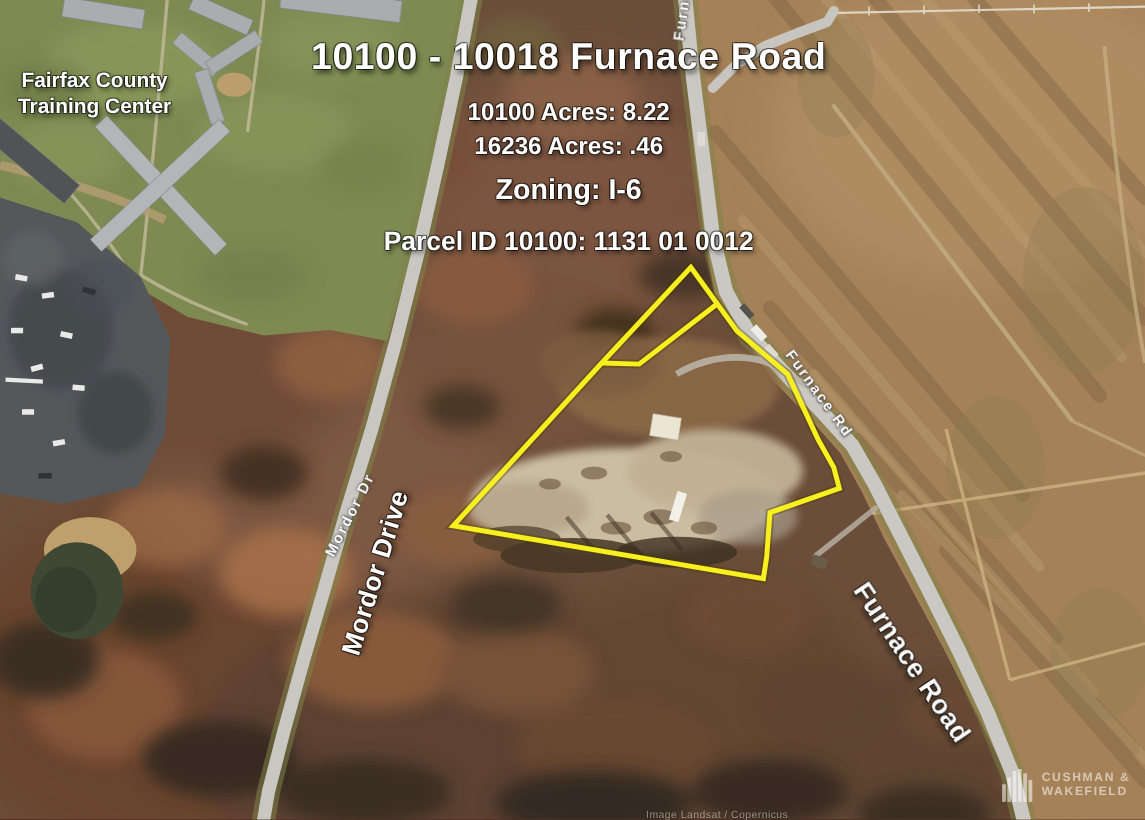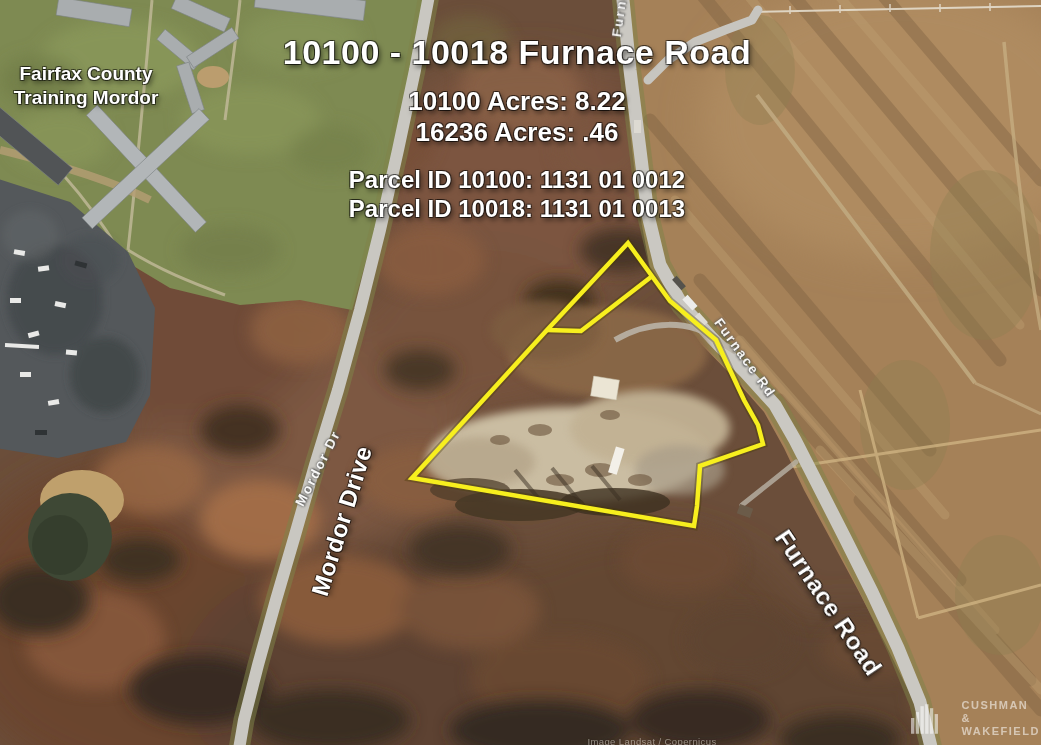--- a/index.html
+++ b/index.html
@@ -9,34 +9,34 @@
   }
   .bg-svg { position:absolute; left:0; top:0; width:1041px; height:745px; }
   .lbl {
     position:absolute; color:#ffffff; font-weight:bold; white-space:nowrap;
     text-shadow:-1px -1px 0 rgba(0,0,0,.45), 1px -1px 0 rgba(0,0,0,.45),
                 -1px 1px 0 rgba(0,0,0,.45), 1px 1px 0 rgba(0,0,0,.45),
                 2px 3px 5px rgba(0,0,0,.55);
   }
   .header-block { position:absolute; left:517px; top:33px; transform:translateX(-50%); text-align:center; }
   .h-title  { font-size:34px; letter-spacing:.5px; margin:0 0 14px 0; }
-  .h-stat   { font-size:26px; line-height:31px; margin:0; }
+  .h-stat   { font-size:22px; line-height:31px; margin:0; }
   .h-zoning { font-size:26px; line-height:31px; margin:9px 0 0 0; }
   .h-pid    { font-size:24px; line-height:29px; margin:0; }
   .h-pid-first { margin-top:17px; }
   .landmark { position:absolute; left:86px; top:62px; transform:translateX(-50%);
               text-align:center; font-size:19px; line-height:24px; }
   .road-large { font-size:24px; letter-spacing:.5px; }
   .road-small {
     position:absolute; color:#fdfdfd; font-size:13.5px; font-weight:bold;
     letter-spacing:2px; white-space:nowrap; opacity:.93;
     text-shadow:0 0 2px rgba(90,90,90,.95), 0 0 3px rgba(90,90,90,.85), 1px 1px 2px rgba(70,70,70,.8);
   }
   .logo { position:absolute; left:911px; top:699px; display:flex; align-items:center;
-          gap:23px; opacity:.55; color:#fff; }
+          gap:8px; opacity:.55; color:#fff; }
   .logo-text { font-size:11px; font-weight:bold; letter-spacing:1.5px; line-height:13px;
                font-family:"Liberation Sans", sans-serif; }
   .attribution {
     position:absolute; left:652px; top:736px; transform:translateX(-50%);
     font-size:9.5px; color:#ece6dd; opacity:.5; letter-spacing:.4px; white-space:nowrap;
     text-shadow:0 0 2px rgba(0,0,0,.8);
   }
 </style>
 </head>
 <body>
@@ -260,27 +260,27 @@
       <polyline points="651,277 581,331 547,330" stroke="rgba(70,58,0,0.35)" stroke-width="8"></polyline>
       <polygon points="628,243 670,301 716,340 744,400 758,425 763,444 700,466 697,506 694,526 412,478 547,330" stroke="#f7ef1e" stroke-width="4.5" stroke-linejoin="miter"></polygon>
       <polyline points="651,277 581,331 547,330" stroke="#f7ef1e" stroke-width="4.5"></polyline>
     </g>
   </svg>
 
   <div class="header-block">
     <div class="lbl h-title" style="position:static">10100 - 10018 Furnace Road</div>
     <div class="lbl h-stat" style="position:static">10100 Acres: 8.22</div>
     <div class="lbl h-stat" style="position:static">16236 Acres: .46</div>
+    <div class="lbl h-zoning" style="position:static">Zoning: I-6</div>
     <div class="lbl h-pid h-pid-first" style="position:static">Parcel ID 10100: 1131 01 0012</div>
-    <div class="lbl h-pid" style="position:static">Parcel ID 10018: 1131 01 0013</div>
   </div>
 
   <div class="lbl landmark">
     <div>Fairfax County</div>
-    <div>Training Mordor</div>
+    <div>Training Center</div>
   </div>
 
   <div class="road-small" style="left:318px; top:468px; transform:translate(-50%,-50%) rotate(-63deg);">Mordor Dr</div>
 
   <div class="lbl road-large" style="left:342px; top:521px; transform:translate(-50%,-50%) rotate(-73deg);">Mordor Drive</div>
 
   <div class="road-small" style="left:745px; top:358px; transform:translate(-50%,-50%) rotate(54deg);">Furnace Rd</div>
 
   <div class="road-small" style="left:621px; top:4px; transform:translate(-50%,-50%) rotate(-82deg);">Furnace</div>
 

